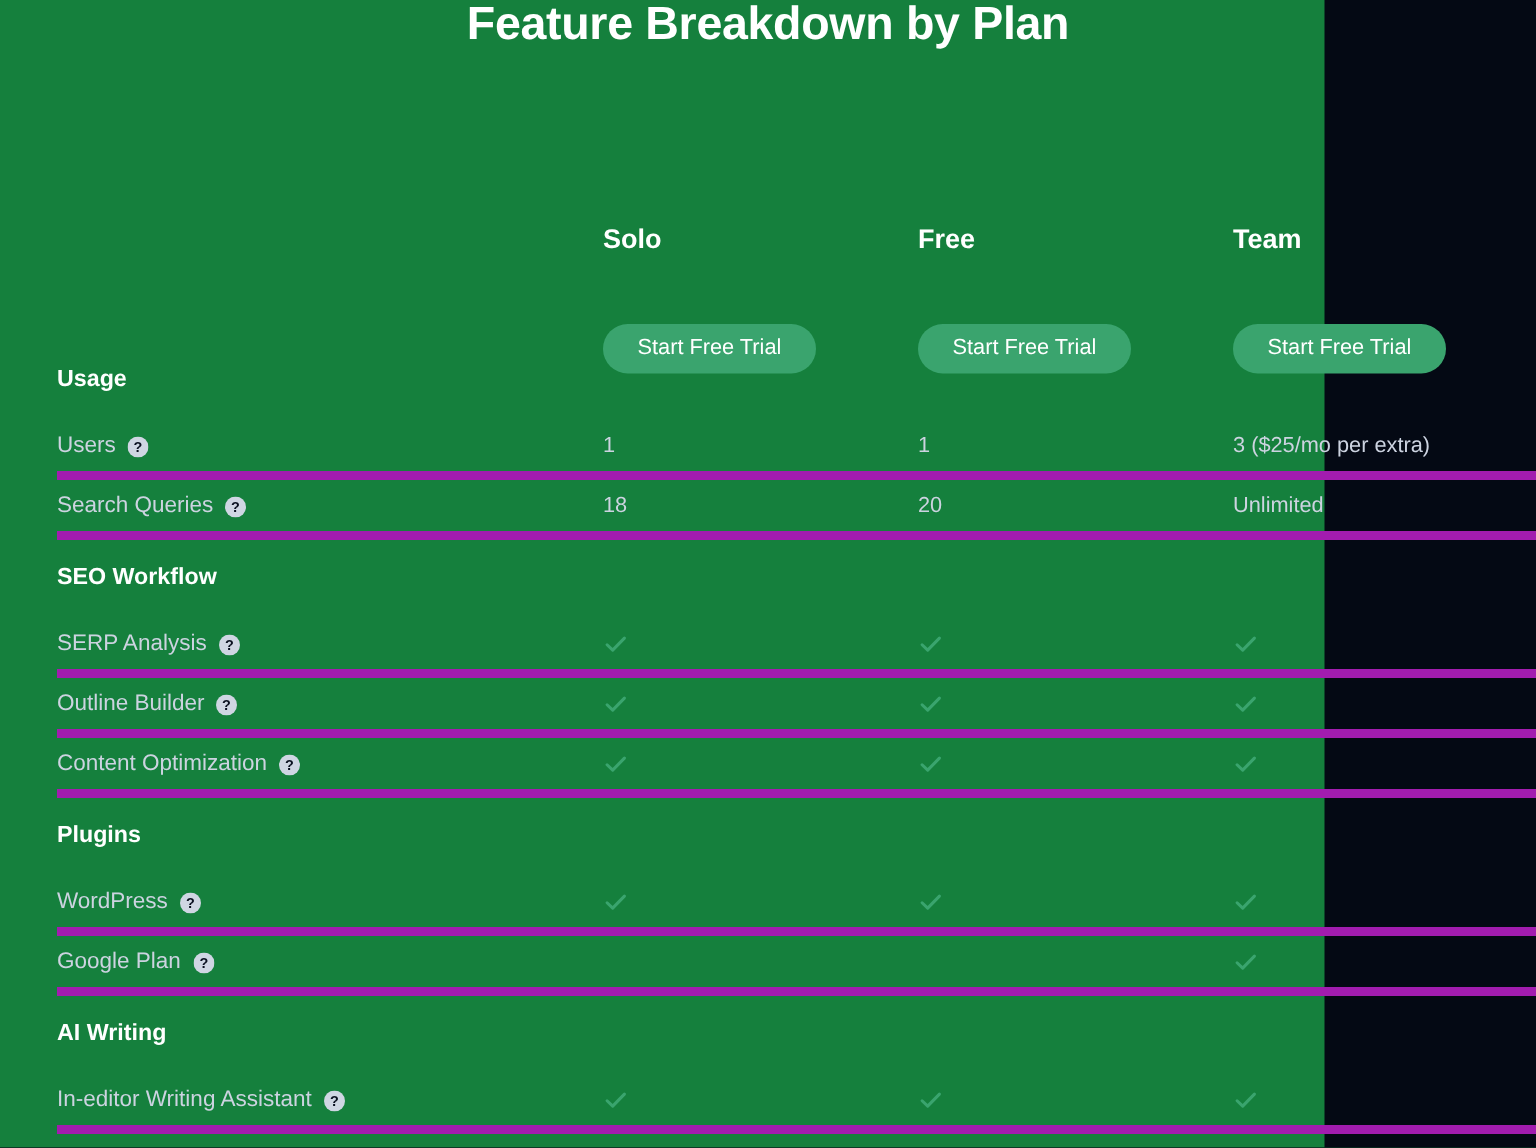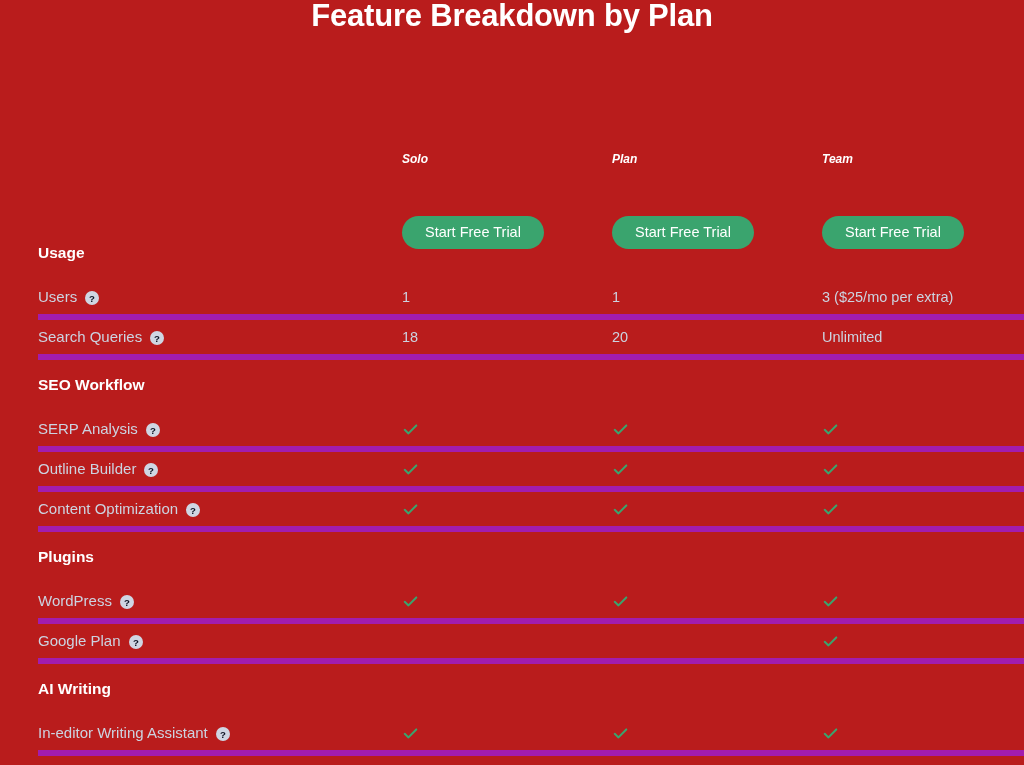--- a/index.html
+++ b/index.html
@@ -11,23 +11,23 @@
     width: 1024px;
     height: 765px;
     overflow: hidden;
     font-family: "Liberation Sans", sans-serif;
     color: #ccd3e0;
     -webkit-font-smoothing: antialiased;
   }
 
   .page {
     position: relative;
-    width: 1024px;
+    width: 883px;
     height: 765px;
-    background: #b91c1c;
+    background: #15803d;
   }
 
   
   .page-title {
     position: absolute;
     top: -4px;
     left: 0;
     width: 1024px;
     text-align: center;
     font-size: 31px;
@@ -75,26 +75,25 @@
   .row-plans {
     height: 90px;
     align-items: flex-start;
   }
   .row-plans .cell-plan {
     flex-direction: column;
     align-items: flex-start;
     padding-top: 10px;
   }
   .plan-name {
-    font-size: 12px;
+    font-size: 18px;
     font-weight: bold;
     color: #ffffff;
     line-height: 22px;
     margin-bottom: 18px;
-    font-style: italic;
   }
   .trial-button {
     display: inline-flex;
     align-items: center;
     justify-content: center;
     height: 33px;
     padding: 0 23px;
     border-radius: 17px;
     background: #3aa46e;
     color: #ffffff;
@@ -179,21 +178,21 @@
 
   <div class="table">
 
     <div class="row row-plans">
       <div class="cell-feature"></div>
       <div class="cell-plan">
         <div class="plan-name">Solo</div>
         <button class="trial-button">Start Free Trial</button>
       </div>
       <div class="cell-plan">
-        <div class="plan-name">Plan</div>
+        <div class="plan-name">Free</div>
         <button class="trial-button">Start Free Trial</button>
       </div>
       <div class="cell-plan">
         <div class="plan-name">Team</div>
         <button class="trial-button">Start Free Trial</button>
       </div>
     </div>
 
     <div id="sections-container">
         <div class="row row-section">

